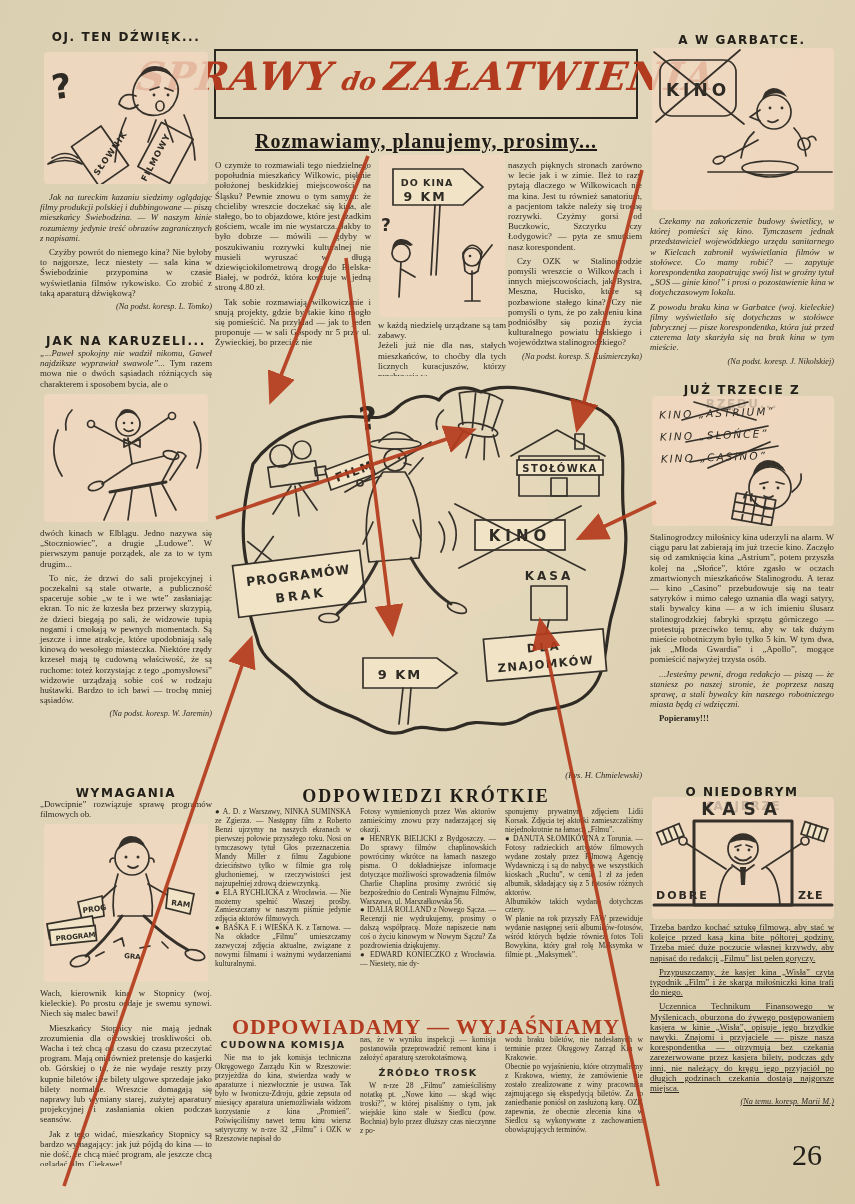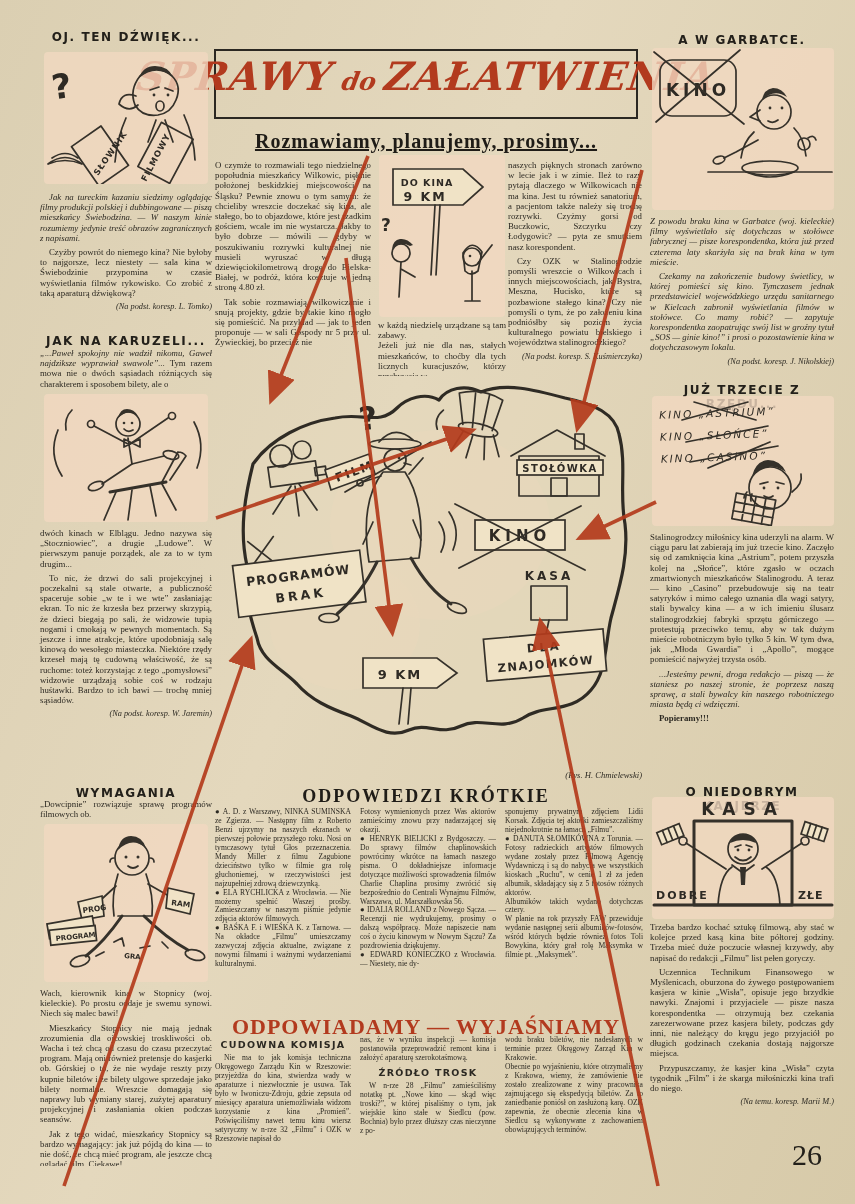--- a/index.html
+++ b/index.html
@@ -70,21 +70,21 @@
     <path class="ink" d="M4,112 q17,-13 34,0 M4,112 q17,-7 34,0 M8,106 q13,-9 26,0"></path>
   </svg>
   <div class="abs bodytxt" style="left:40px;top:192px;width:172px;">
     <div class="para i">Jak na tureckim kazaniu siedzimy oglądając filmy produkcji polskiej i dubbingowane — piszą mieszkańcy Świebodzina. — W naszym kinie rozumiemy jedynie treść obrazów zagranicznych z napisami.</div>
     <div class="para">Czyżby powrót do niemego kina? Nie byłoby to najgorsze, lecz niestety — sala kina w Świebodzinie przypomina w czasie wyświetlania filmów rykowisko. Co zrobić z taką aparaturą dźwiękową?</div>
     <div class="attr">(Na podst. koresp. L. Tomko)</div>
   </div>
 
   <div class="abs sechead" style="left:40px;top:334px;width:172px;">JAK NA KARUZELI...</div>
   <div class="abs bodytxt" style="left:40px;top:348px;width:172px;">
-    <div class="para noind"><span class="i">„...Paweł spokojny nie wadził nikomu, Gaweł najdziksze wyprawiał swawole”...</span> <span>Tym razem mowa nie o dwóch sąsiadach różniących się charakterem i sposobem bilety, ale o</span></div>
+    <div class="para noind"><span class="i">„...Paweł spokojny nie wadził nikomu, Gaweł najdziksze wyprawiał swawole”...</span> <span>Tym razem mowa nie o dwóch sąsiadach różniących się charakterem i sposobem bycia, ale o</span></div>
   </div>
   <div class="tint" style="left:44px;top:394px;width:164px;height:128px;"></div>
   <svg class="abs" style="left:44px;top:394px;" width="164" height="128" viewBox="0 0 164 128">
     <path class="ink" d="M14,36 q-10,24 4,46 M150,28 q12,22 3,46 M28,16 q-8,8 -6,20"></path>
     <circle class="ink" cx="84" cy="30" r="12"></circle>
     <path class="fillink" d="M74,24 q10,-10 20,-2 q-4,-7 -11,-7 q-7,0 -9,9 z"></path>
     <circle class="fillink" cx="80" cy="29" r="1.3"></circle>
       <circle class="fillink" cx="88" cy="29" r="1.3"></circle>
     <path class="ink" d="M80,35 q4,4 9,1"></path>
     <path class="ink" d="M80,45 l8,4 l-8,4 z M96,45 l-8,4 l8,4 z M84,44 L88,70"></path>
@@ -301,22 +301,22 @@
     <path class="ink" d="M102,84 q-11,10 -13,26 M142,80 q10,10 12,28"></path>
     <path class="ink" d="M106,92 L84,104 L72,110"></path>
     <ellipse class="ink" cx="67" cy="112" rx="6" ry="3.5" transform="rotate(-18 67 112)"></ellipse>
     <circle class="ink" cx="152" cy="96" r="6"></circle>
       <path class="ink" d="M156,90 q6,-4 8,2"></path>
     <path class="ink" d="M56,124 L180,124"></path>
     <ellipse class="ink" cx="118" cy="120" rx="28" ry="7"></ellipse>
     <path class="ink" d="M94,124 q24,10 48,0"></path>
   </svg>
   <div class="abs bodytxt" style="left:650px;top:216px;width:184px;">
+    <div class="para i">Czekamy na zakończenie budowy świetlicy, w której pomieści się kino. Tymczasem jednak przedstawiciel wojewódzkiego urzędu sanitarnego w Kielcach zabronił wyświetlania filmów w stołówce. Co mamy robić? — zapytuje korespondentka zaopatrując swój list w groźny tytuł „SOS — ginie kino!” i prosi o pozostawienie kina w dotychczasowym lokalu.</div>
     <div class="para noind i">Z powodu braku kina w Garbatce (woj. kieleckie) filmy wyświetlało się dotychczas w stołówce fabrycznej — pisze korespondentka, która już przed czterema laty skarżyła się na brak kina w tym mieście.</div>
-    <div class="para i">Czekamy na zakończenie budowy świetlicy, w której pomieści się kino. Tymczasem jednak przedstawiciel wojewódzkiego urzędu sanitarnego w Kielcach zabronił wyświetlania filmów w stołówce. Co mamy robić? — zapytuje korespondentka zaopatrując swój list w groźny tytuł „SOS — ginie kino!” i prosi o pozostawienie kina w dotychczasowym lokalu.</div>
     <div class="attr">(Na podst. koresp. J. Nikolskiej)</div>
   </div>
 
   <div class="abs sechead" style="left:650px;top:383px;width:184px;">JUŻ TRZECIE Z RZĘDU...</div>
   <div class="tint" style="left:652px;top:396px;width:182px;height:130px;"></div>
   <svg class="abs" style="left:652px;top:396px;" width="182" height="130" viewBox="0 0 182 130">
     <g transform="rotate(-2 90 40)">
       <text x="8" y="20" font-size="10.5" letter-spacing="2" font-style="italic">KINO „ASTRIUM”</text>
       <text x="8" y="42" font-size="10.5" letter-spacing="2" font-style="italic">KINO „SŁOŃCE”</text>
       <text x="8" y="64" font-size="10.5" letter-spacing="2" font-style="italic">KINO „CASINO”</text>
@@ -361,24 +361,24 @@
         <path class="ink" d="M12,30 L12,43 M18,30 L18,43 M24,30 L24,43" stroke-width="0.9"></path>
       </g>
     <g transform="rotate(18 162 36)">
         <rect class="paper" x="150" y="28" width="24" height="13"></rect>
         <path class="ink" d="M156,28 L156,41 M162,28 L162,41 M168,28 L168,41" stroke-width="0.9"></path>
       </g>
     <path class="ink2" d="M2,108 L180,108" stroke-width="2.2"></path>
     <text x="4" y="102" font-size="11" font-weight="bold" letter-spacing="2">DOBRE</text>
     <text x="146" y="102" font-size="11" font-weight="bold" letter-spacing="1">ZŁE</text>
   </svg>
-  <div class="abs bodytxt" style="left:650px;top:922px;width:184px;height:212px;overflow:hidden;">
+  <div class="abs bodytxt" style="left:650px;top:922px;width:184px;height:212px;overflow:hidden;text-decoration:underline;">
     <div class="para noind">Trzeba bardzo kochać sztukę filmową, aby stać w kolejce przed kasą kina bite półtorej godziny. Trzeba mieć duże poczucie własnej krzywdy, aby napisać do redakcji „Filmu” list pełen goryczy.</div>
+    <div class="para">Przypuszczamy, że kasjer kina „Wisła” czyta tygodnik „Film” i że skarga miłośniczki kina trafi do niego.</div>
     <div class="para">Uczennica Technikum Finansowego w Myślenicach, oburzona do żywego postępowaniem kasjera w kinie „Wisła”, opisuje jego brzydkie nawyki. Znajomi i przyjaciele — pisze nasza korespondentka — otrzymują bez czekania zarezerwowane przez kasjera bilety, podczas gdy inni, nie należący do kręgu jego przyjaciół po długich godzinach czekania dostają najgorsze miejsca.</div>
-    <div class="para">Przypuszczamy, że kasjer kina „Wisła” czyta tygodnik „Film” i że skarga miłośniczki kina trafi do niego.</div>
     <div class="attr">(Na temu. koresp. Marii M.)</div>
   </div>
 
   <div class="abs pagenum" style="left:792px;top:1138px;">26</div>
 
   <svg class="abs" style="left:0;top:0;pointer-events:none;" width="855" height="1204" viewBox="0 0 855 1204">
     <defs>
       <marker id="ah" markerWidth="9" markerHeight="8" refX="7" refY="4" orient="auto">
         <path d="M0,0 L9,4 L0,8 z" fill="#b43b1c"></path>
       </marker>

